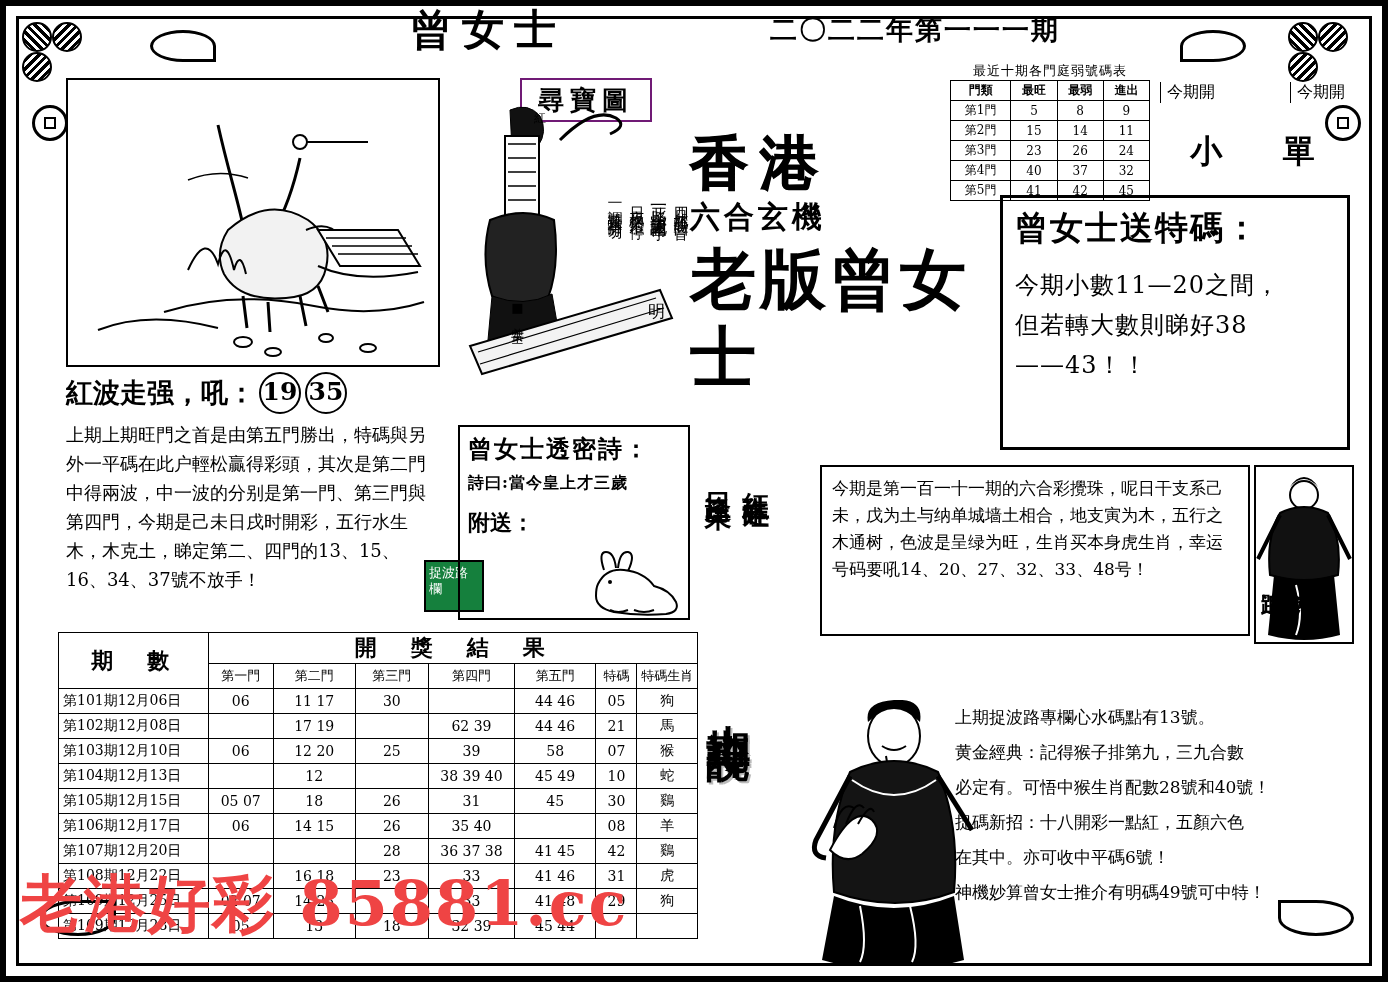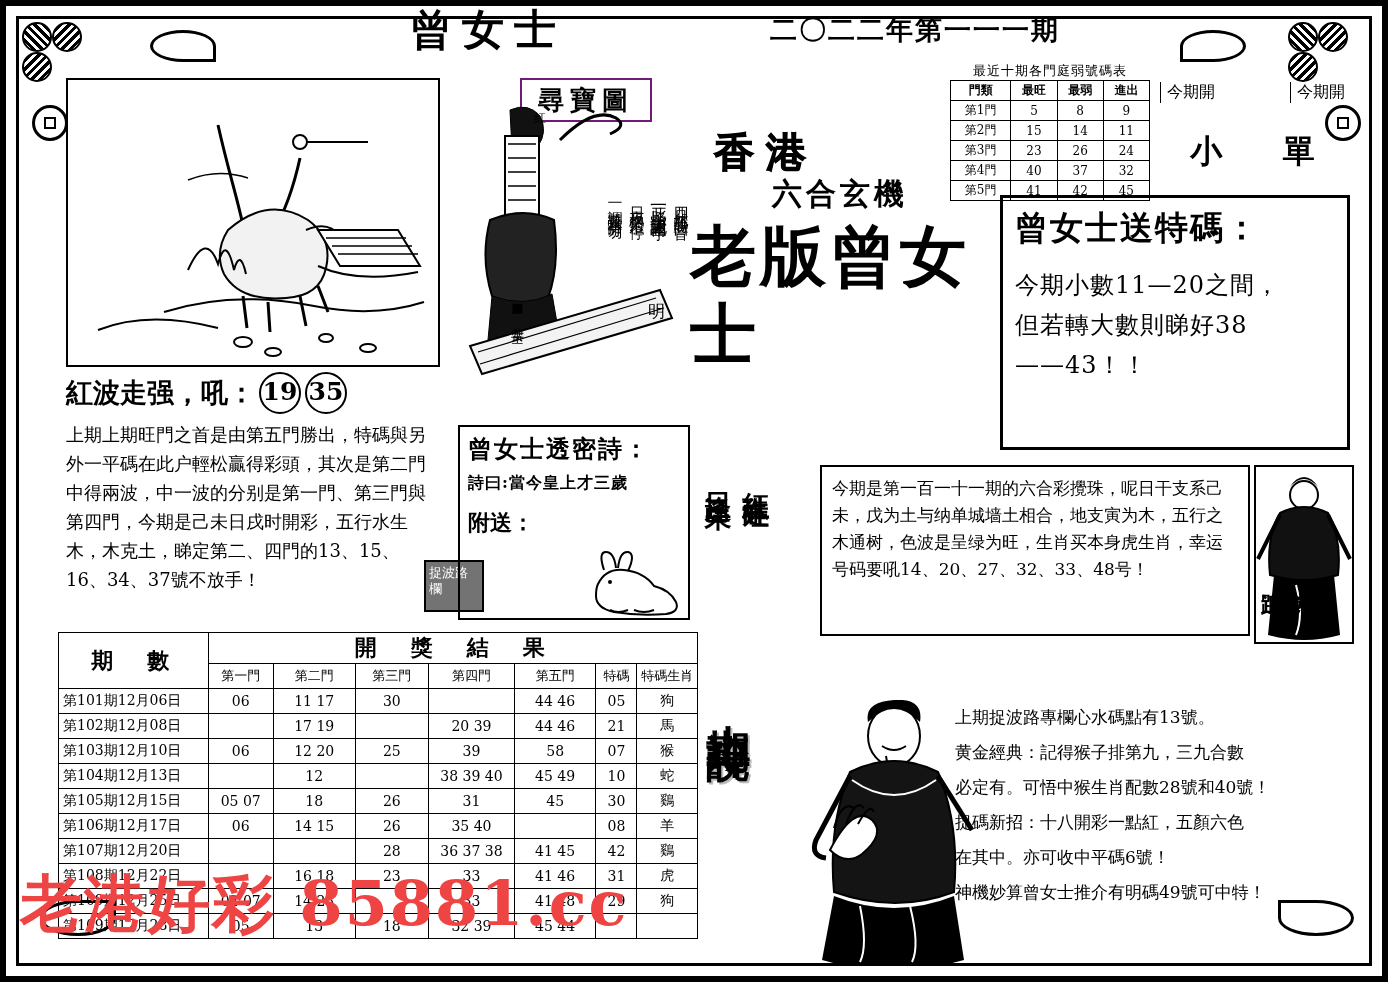--- a/index.html
+++ b/index.html
@@ -47,23 +47,23 @@
   .vpoem{position:absolute;left:530px;top:195px;width:160px;height:160px;
     display:flex;flex-direction:row-reverse;gap:4px;font-family:"DejaVu Serif",serif;font-size:15px;}
   .vcol{writing-mode:vertical-rl;text-orientation:upright;letter-spacing:3px;line-height:18px;}
   .onechar{position:absolute;left:648px;top:196px;writing-mode:vertical-rl;text-orientation:upright;
     font-family:"DejaVu Serif",serif;font-size:17px;letter-spacing:4px;}
   .sig{position:absolute;left:508px;top:300px;writing-mode:vertical-rl;text-orientation:upright;
     font-family:"DejaVu Serif",serif;font-size:13px;letter-spacing:2px;}
 
   
   .brand{position:absolute;left:690px;top:125px;width:300px;height:250px;}
-  .brand .hk{font-family:"DejaVu Serif",serif;font-size:40px;font-weight:bold;letter-spacing:12px;margin-left:24px;
+  .brand .hk{font-family:"DejaVu Serif",serif;font-size:58px;font-weight:bold;letter-spacing:12px;
     -webkit-text-stroke:1px #000;}
-  .brand .sub{font-family:"DejaVu Serif",serif;font-size:30px;font-weight:bold;letter-spacing:4px;margin-top:-6px;text-align:center;}
+  .brand .sub{font-family:"DejaVu Serif",serif;font-size:30px;font-weight:bold;letter-spacing:4px;margin-top:-6px;}
   .brand .big{font-family:"DejaVu Serif",serif;font-size:66px;font-weight:bold;letter-spacing:4px;
     margin-top:2px;line-height:78px;}
 
   
   .stat-wrap{position:absolute;left:950px;top:62px;width:200px;}
   .stat-title{font-family:Liberation Serif, serif;font-size:13px;letter-spacing:1px;text-align:center;}
   table.stat{border-collapse:collapse;width:200px;font-family:"DejaVu Serif",serif;font-size:12px;}
   table.stat td,table.stat th{border:1px solid #000;text-align:center;padding:1px 0;height:15px;}
   .open-labels{position:absolute;left:1160px;top:82px;width:185px;font-family:"DejaVu Serif",serif;
     font-size:16px;display:flex;justify-content:space-between;}
@@ -77,21 +77,21 @@
     border-bottom:0;margin-bottom:14px;}
   .special-line{font-family:"DejaVu Serif",serif;font-size:24px;line-height:40px;letter-spacing:1px;}
 
   
   .redwave{position:absolute;left:66px;top:372px;width:372px;}
   .rw-head{display:flex;align-items:center;font-family:"DejaVu Serif",serif;font-size:27px;font-weight:bold;}
   .ball{display:inline-block;width:38px;height:38px;border:2px solid #000;border-radius:50%;
     text-align:center;line-height:36px;font-size:25px;font-weight:bold;margin-left:4px;}
   .rw-body{margin-top:6px;font-family:"DejaVu Serif",serif;font-size:18px;line-height:29px;letter-spacing:0px;}
   .stamp{position:absolute;left:358px;top:188px;width:60px;height:52px;border:2px solid #000;
-    background:#737373;color:#fff;font-size:13px;line-height:16px;padding:3px;box-sizing:border-box;
+    background:#15803d;color:#fff;font-size:13px;line-height:16px;padding:3px;box-sizing:border-box;
     font-family:"DejaVu Serif",serif;}
 
   
   .poem-box{position:absolute;left:458px;top:425px;width:232px;height:195px;border:2px solid #000;
     padding:6px 8px;box-sizing:border-box;}
   .poem-t{font-family:"DejaVu Serif",serif;font-size:24px;font-weight:bold;letter-spacing:2px;}
   .poem-l{font-family:"DejaVu Serif",serif;font-size:16px;font-weight:bold;margin-top:8px;letter-spacing:1px;}
   .poem-f{font-family:"DejaVu Serif",serif;font-size:22px;font-weight:bold;margin-top:14px;}
   .rabbit{position:absolute;right:4px;bottom:2px;}
 
@@ -343,21 +343,21 @@
         <td></td>
         <td>44      46</td>
         <td>05</td>
         <td>狗</td>
       </tr>
       <tr>
         <td class="issue">第102期12月08日</td>
         <td></td>
         <td>17    19</td>
         <td></td>
-        <td>20       39</td>
+        <td>62       39</td>
         <td>44      46</td>
         <td>21</td>
         <td>馬</td>
       </tr>
       <tr>
         <td class="issue">第103期12月10日</td>
         <td>06</td>
         <td>12    20</td>
         <td>25</td>
         <td>39</td>

